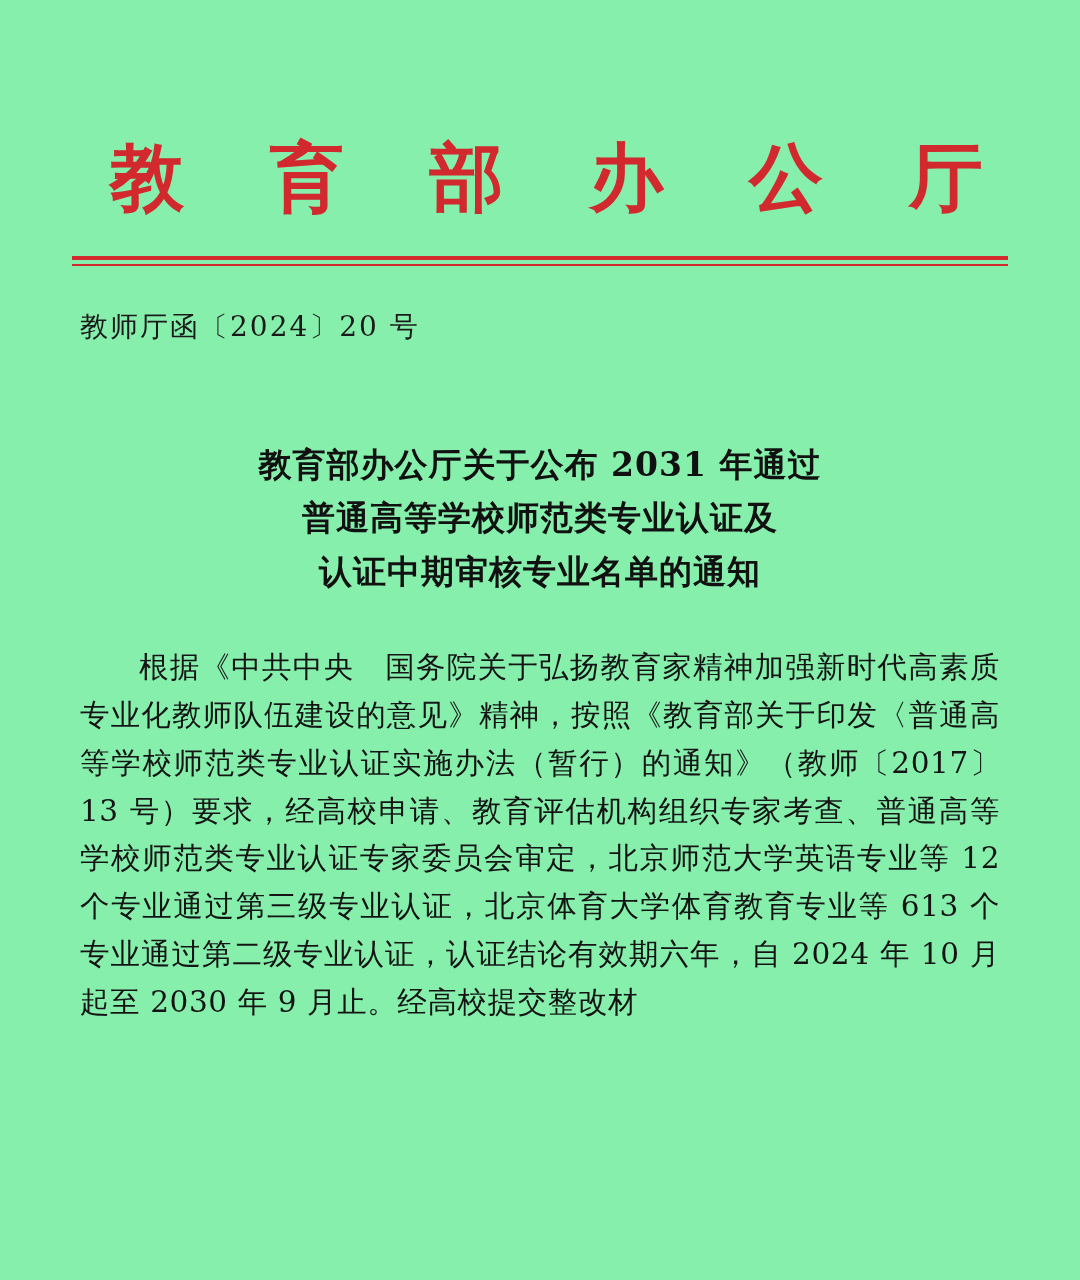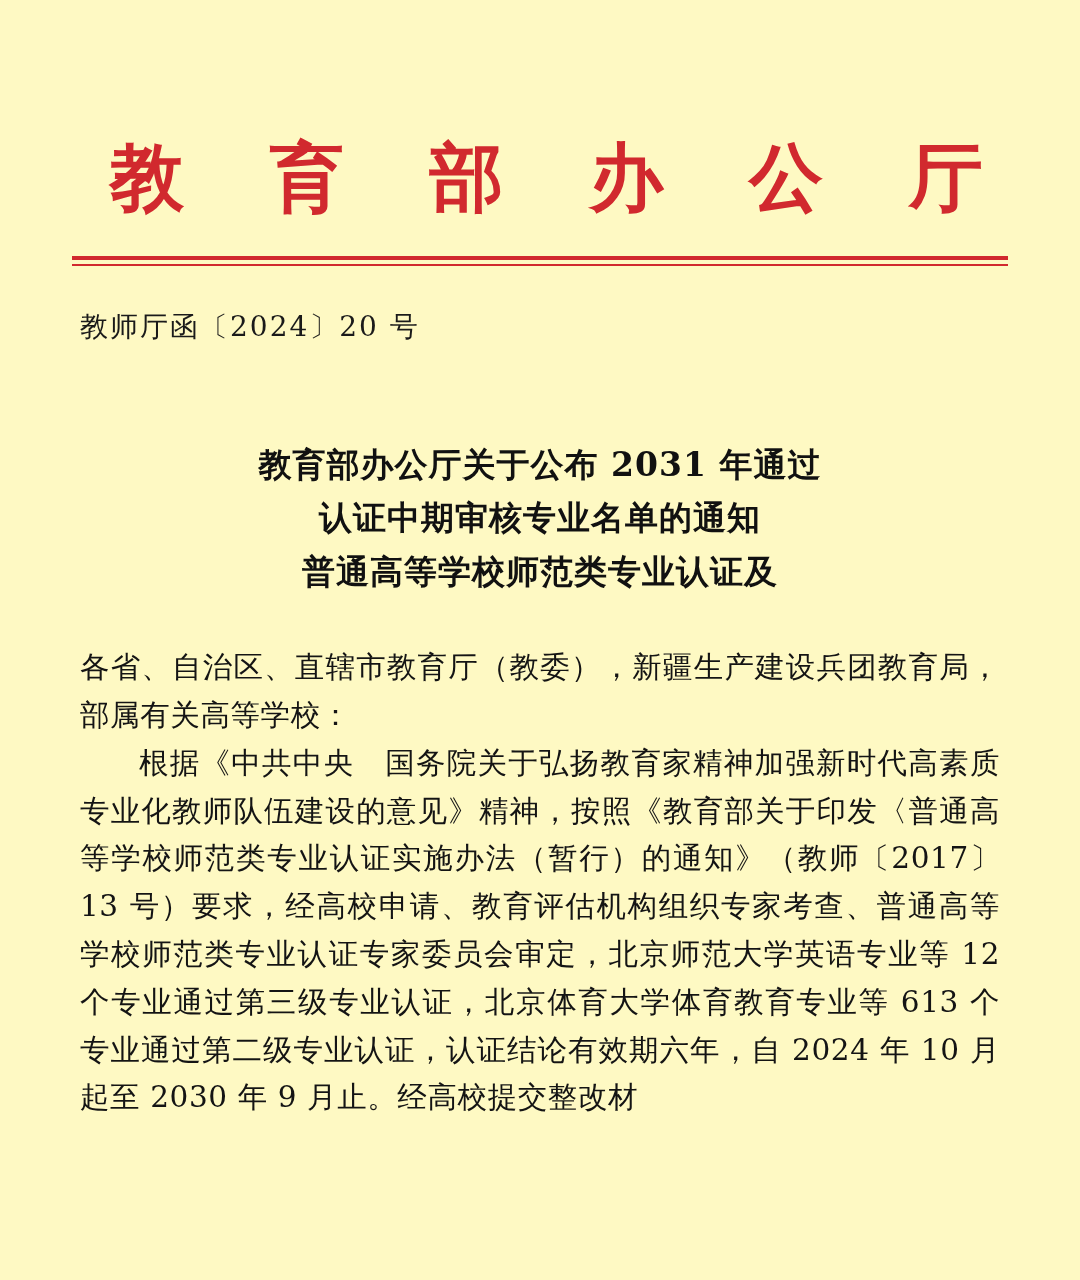--- a/index.html
+++ b/index.html
@@ -11,21 +11,21 @@
     width: 1080px;
     height: 1280px;
     overflow: hidden;
     font-family: "DejaVu Serif", "Liberation Serif", serif;
     color: #1a1a1a;
   }
   .page {
     position: relative;
     width: 1080px;
     height: 1280px;
-    background: #fef9c3;
+    background: #86efac;
     box-sizing: border-box;
     padding: 0 80px;
   }
   
   .masthead {
     padding-top: 140px;
     text-align: center;
   }
   .masthead-title {
     color: #d1292e;
@@ -102,22 +102,21 @@
       <div class="rule-thick"></div>
       <div class="rule-gap"></div>
       <div class="rule-thin"></div>
     </div>
   </div>
 
   <div class="docnum">教师厅函〔2024〕20 号</div>
 
   <div class="title-block">
     <div class="title-line">教育部办公厅关于公布 2031 年通过</div>
+    <div class="title-line">普通高等学校师范类专业认证及</div>
     <div class="title-line">认证中期审核专业名单的通知</div>
-    <div class="title-line">普通高等学校师范类专业认证及</div>
   </div>
 
   <div class="body-block">
-    <p class="para">各省、自治区、直辖市教育厅（教委），新疆生产建设兵团教育局，部属有关高等学校：</p>
     <p class="para indent">根据《中共中央　国务院关于弘扬教育家精神加强新时代高素质专业化教师队伍建设的意见》精神，按照《教育部关于印发〈普通高等学校师范类专业认证实施办法（暂行）的通知》（教师〔2017〕13 号）要求，经高校申请、教育评估机构组织专家考查、普通高等学校师范类专业认证专家委员会审定，北京师范大学英语专业等 12 个专业通过第三级专业认证，北京体育大学体育教育专业等 613 个专业通过第二级专业认证，认证结论有效期六年，自 2024 年 10 月起至 2030 年 9 月止。经高校提交整改材</p>
   </div>
 
 </div>
 
 </body></html>

